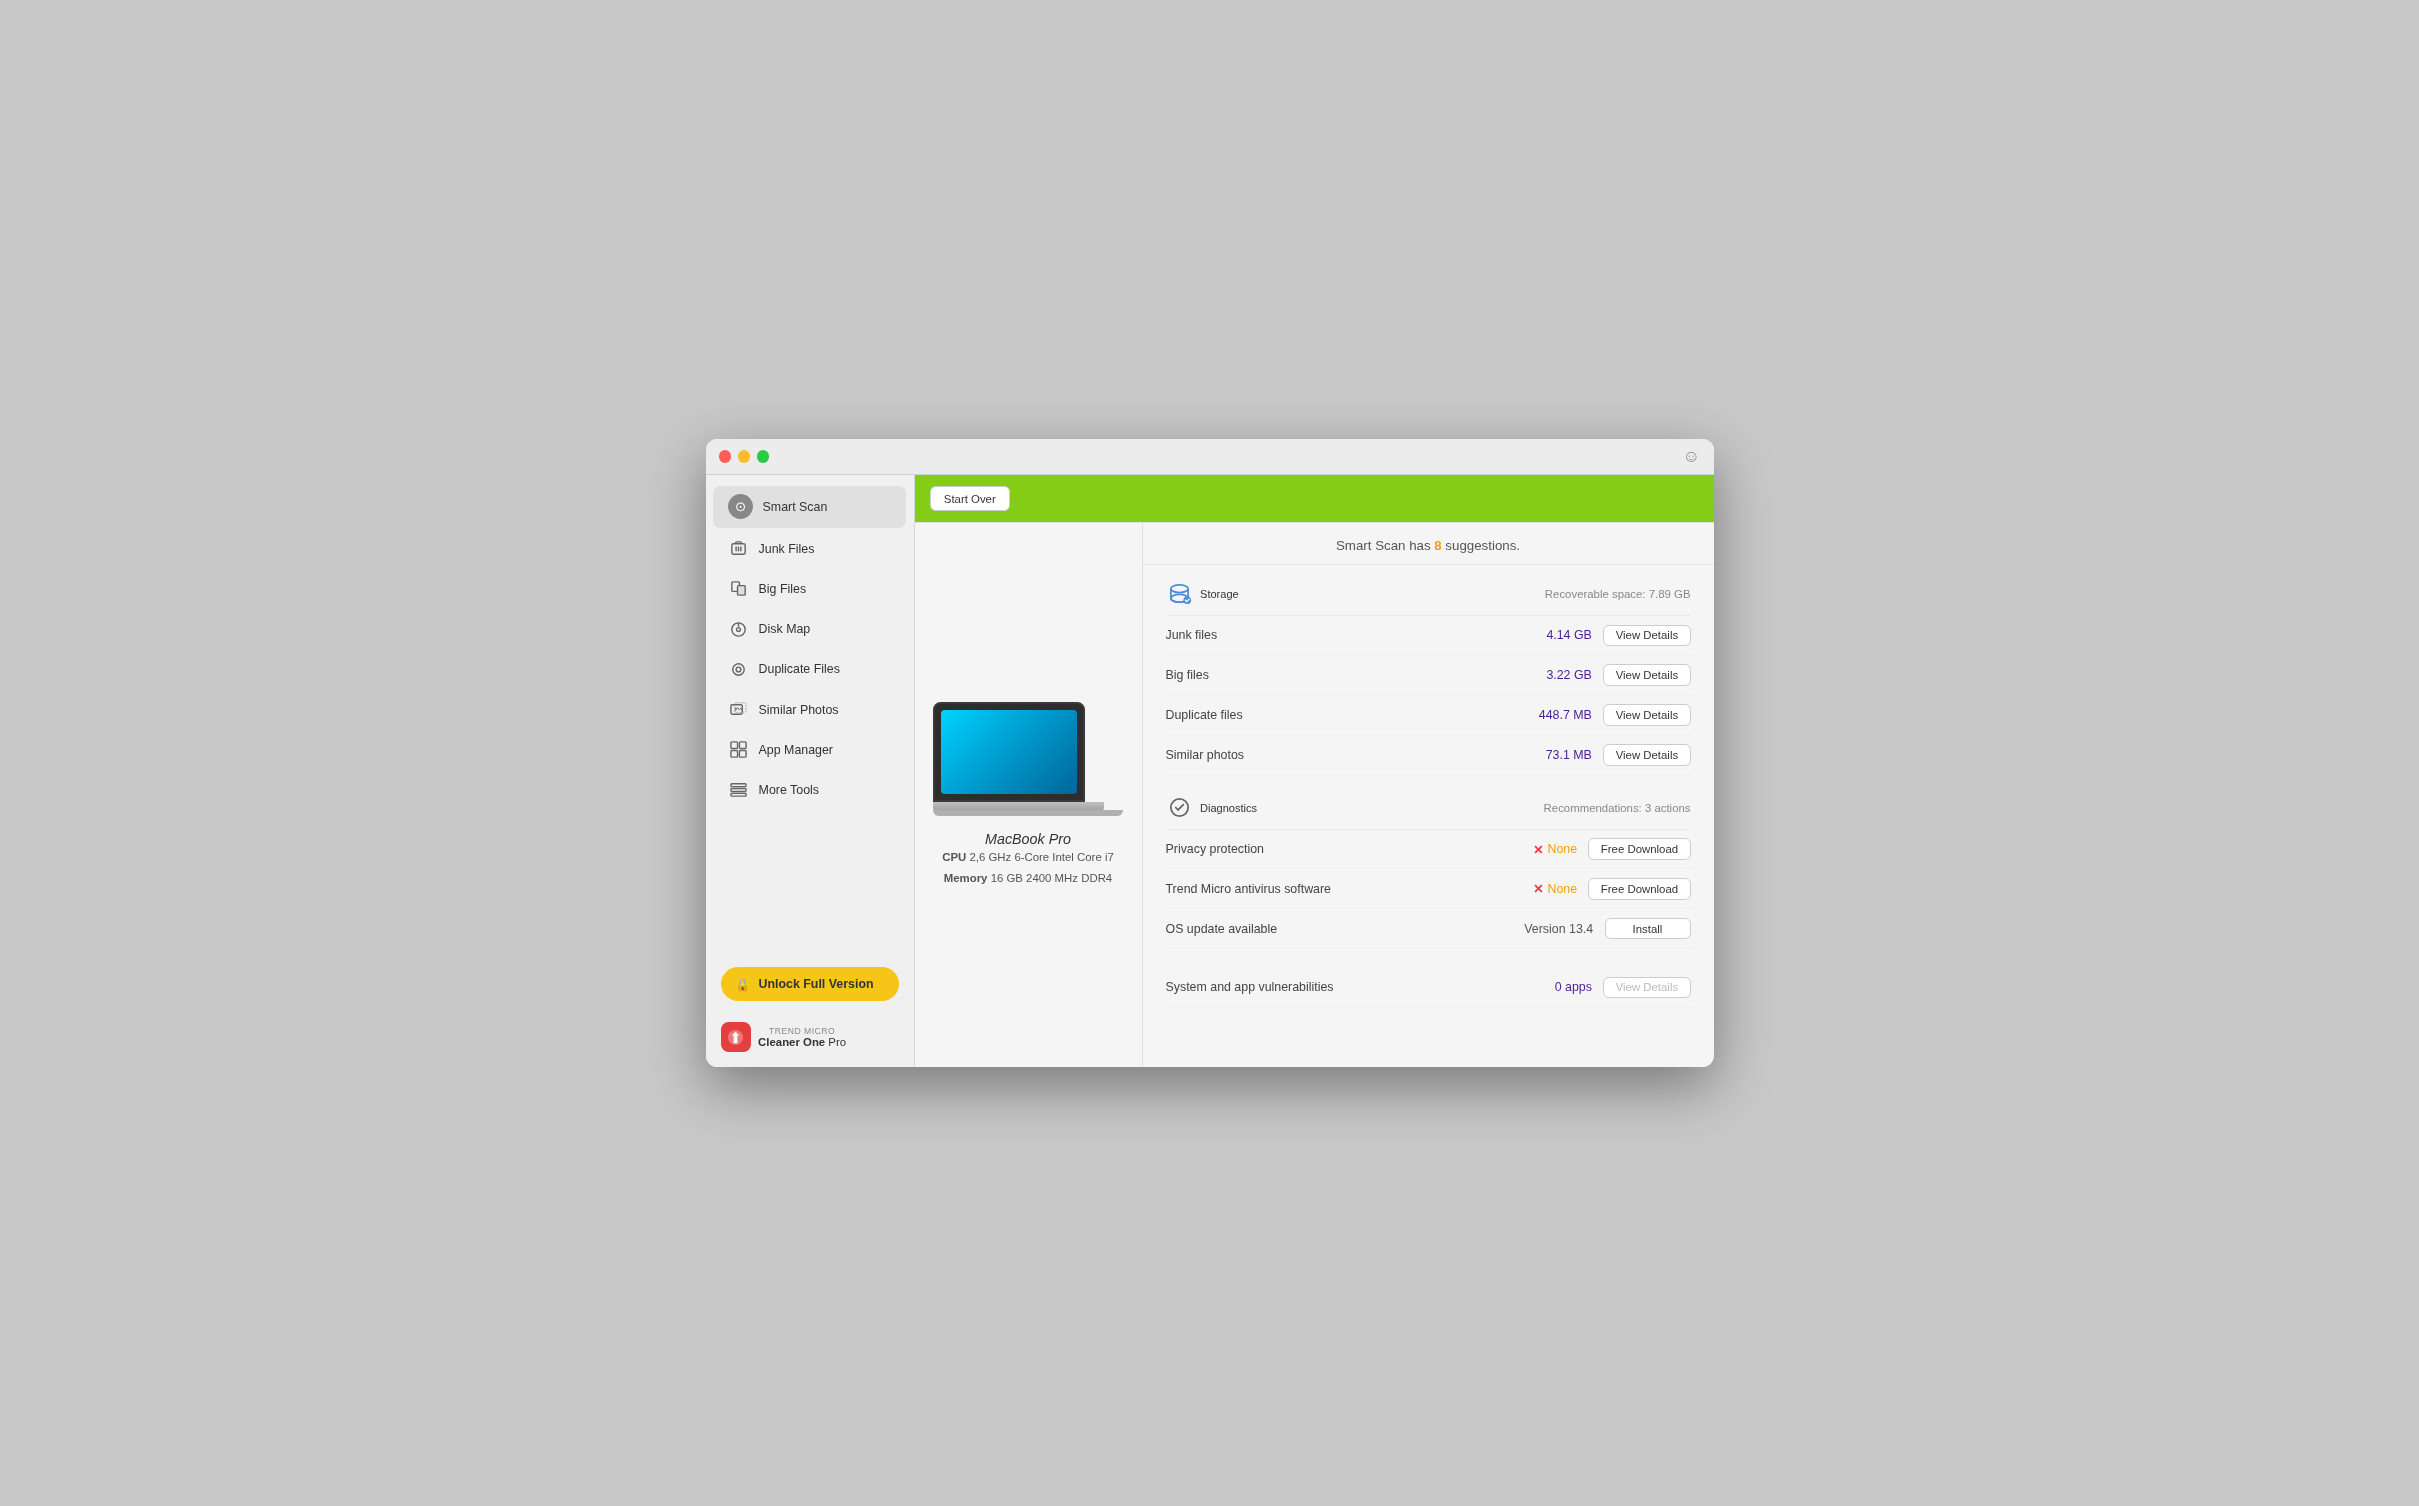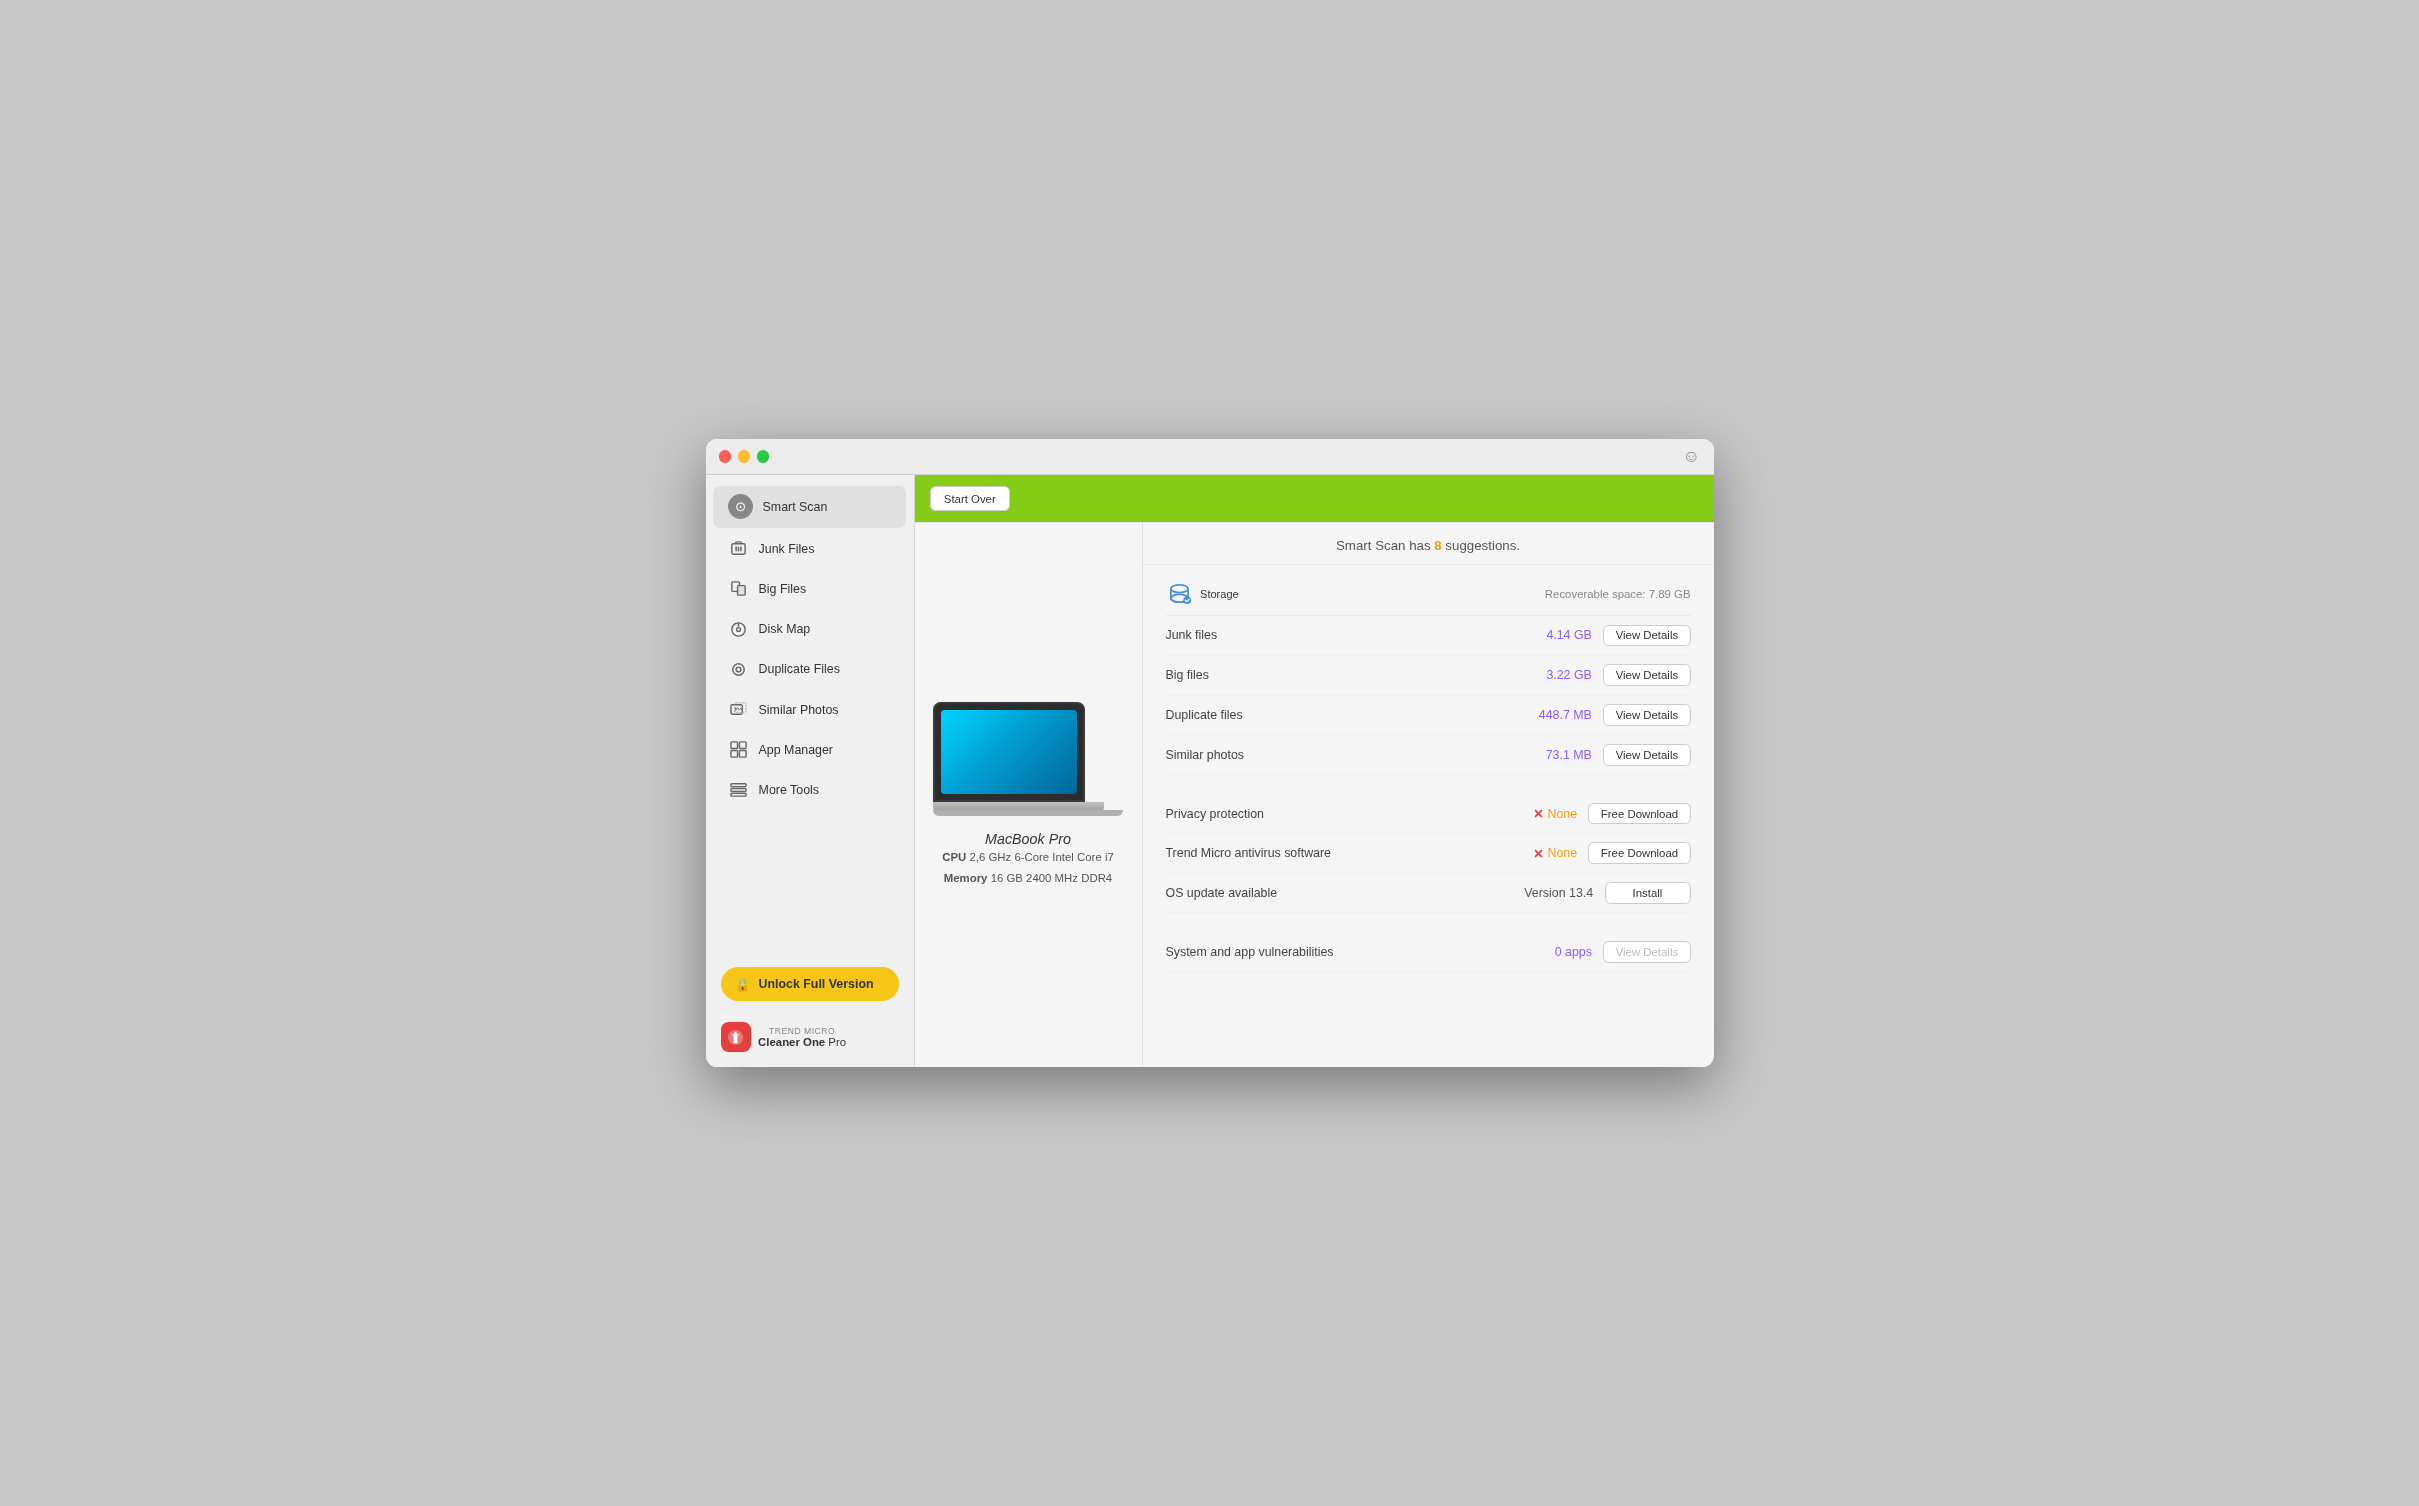--- a/index.html
+++ b/index.html
@@ -248,21 +248,21 @@
       padding: 8.6px 0;
       border-bottom: 1px solid #f0f0f0;
     }
     .result-label {
       flex: 1;
       font-size: 12.4px;
       color: #444;
     }
     .result-value {
       font-size: 12.4px;
-      color: #8b5cf6;
+      color: #4c1d95;
       min-width: 76px;
       text-align: right;
       margin-right: 11.4px;
     }
     .result-btn {
       background: white;
       border: 1px solid #ccc;
       border-radius: 5.7px;
       padding: 3.8px 11.4px;
       font-size: 11.4px;
@@ -543,20 +543,32 @@
                 <button class="result-btn">View Details</button>
               </div>
               <div class="result-row">
                 <span class="result-label">Similar photos</span>
                 <span class="result-value">73.1 MB</span>
                 <button class="result-btn">View Details</button>
               </div>
             </div>
 
             <div class="result-section">
+              <div class="section-header">
+                <div class="section-title">
+                  <div class="section-icon">
+                    <svg width="25" height="25" viewBox="0 0 26 26" fill="none">
+                      <circle cx="13" cy="13" r="9" fill="none" stroke="#666" stroke-width="1.8"></circle>
+                      <path d="M9 13 L11.5 15.5 L17 10" stroke="#666" stroke-width="1.8" fill="none" stroke-linecap="round"></path>
+                    </svg>
+                  </div>
+                  <span>Diagnostics</span>
+                </div>
+                <span class="section-meta">Recommendations: 3 actions</span>
+              </div>
 
               <div class="result-row">
                 <span class="result-label">Privacy protection</span>
                 <div class="status-none">
                   <span class="x-icon">✕</span>
                   <span class="none-text">None</span>
                 </div>
                 <button class="result-btn">Free Download</button>
               </div>
 

